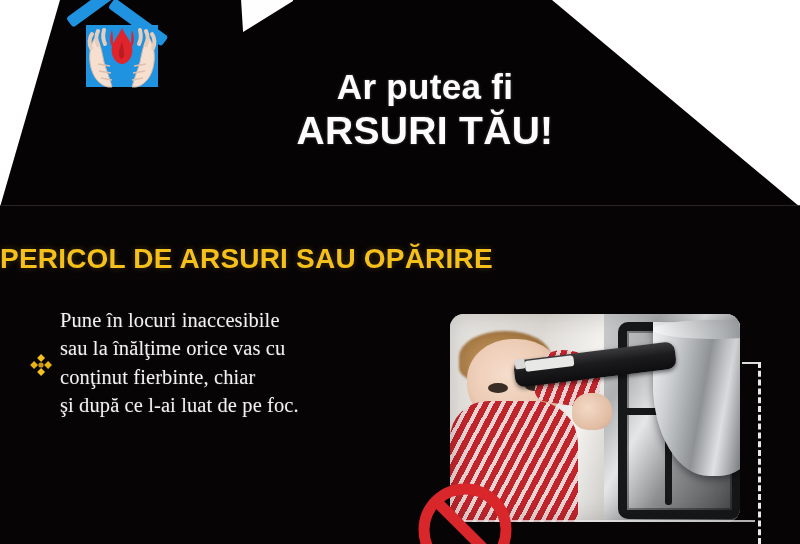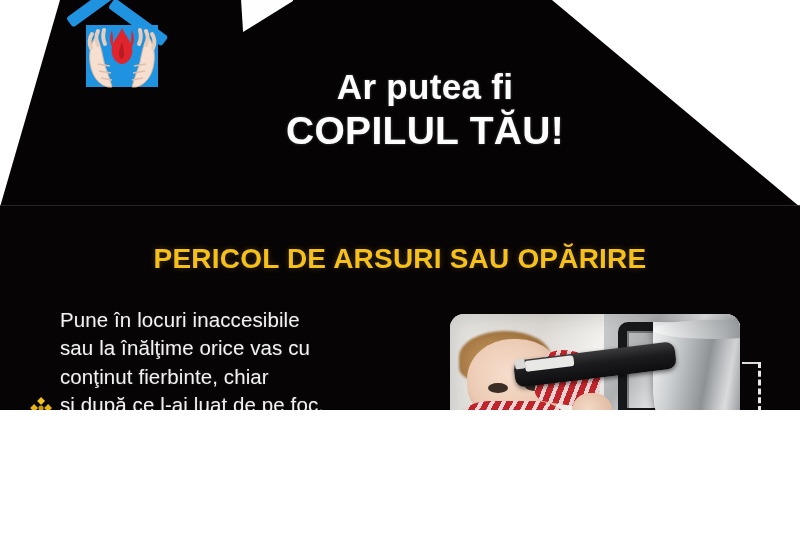--- a/index.html
+++ b/index.html
@@ -4,21 +4,21 @@
 <style>
   html,body{margin:0;padding:0;background:#ffffff;}
   body{
     width:800px;height:544px;overflow:hidden;position:relative;
     font-family:"Liberation Sans","DejaVu Sans",sans-serif;
     background:#ffffff;
   }
 
   
   #poster{
-    position:absolute;inset:0;width:800px;height:410px;
+    position:absolute;inset:0;width:800px;height:544px;
     background:#ffffff;overflow:hidden;
   }
 
   
   .white-backdrop{
     position:absolute;left:0;top:0;width:800px;height:210px;
     background:#ffffff;
   }
 
   
@@ -60,30 +60,30 @@
     position:absolute;left:215px;top:68px;width:420px;
     text-align:center;color:#fdfdfd;
     font-weight:bold;line-height:1.08;
     text-shadow:0 0 3px rgba(255,255,255,.28);
   }
   .headline .l1{font-size:35px;letter-spacing:.3px;display:block;}
   .headline .l2{font-size:39px;letter-spacing:.3px;display:block;margin-top:4px;}
 
   
   .section-heading{
-    position:absolute;left:0;top:243px;width:800px;text-align:center;
+    position:absolute;left:0;top:243px;width:800px;text-align:left;
     color:#f5c01b;font-size:28px;font-weight:bold;letter-spacing:.2px;
     text-shadow:0 0 6px rgba(245,192,27,.25);
   }
 
   
   .bullets{
     position:absolute;left:30px;top:306px;width:400px;
   }
-  .bullet{display:flex;align-items:flex-end;margin-bottom:22px;}
+  .bullet{display:flex;align-items:center;margin-bottom:22px;font-family:Liberation Serif, serif;}
   .bullet .marker{
     flex:0 0 auto;width:22px;height:22px;margin-right:8px;margin-top:5px;
   }
   .bullet .marker svg{display:block;width:22px;height:22px;}
   .bullet .btext{
     color:#f2f2f2;font-size:20.5px;line-height:1.38;font-weight:normal;
     letter-spacing:.1px;white-space:pre-line;
     text-shadow:0 0 2px rgba(255,255,255,.18);
   }
 
@@ -248,21 +248,21 @@
         <path d="M80 38 C81 42 81 48 79 52" stroke="#e7cdbc" stroke-width="4" fill="none" stroke-linecap="round"></path>
         <path d="M86 72 L74 74" stroke="#dcbfae" stroke-width="1.6" fill="none"></path>
         <path d="M85 79 L73 81" stroke="#dcbfae" stroke-width="1.6" fill="none"></path>
         <path d="M83 86 L72 88" stroke="#dcbfae" stroke-width="1.6" fill="none"></path>
       </g>
     </svg>
   </div>
 
   <div class="headline">
     <span class="l1">Ar putea fi</span>
-    <span class="l2">COPILUL TĂU!</span>
+    <span class="l2">ARSURI TĂU!</span>
   </div>
 
   <div class="section-heading">PERICOL DE ARSURI SAU OPĂRIRE</div>
 
   <div class="bullets">
 
     <div class="bullet">
       <span class="marker">
         <svg viewBox="0 0 22 22" xmlns="http://www.w3.org/2000/svg">
           <rect x="8.3" y="1.2" width="5.6" height="5.6" fill="#f2c320" transform="rotate(45 11.1 4)"></rect>

